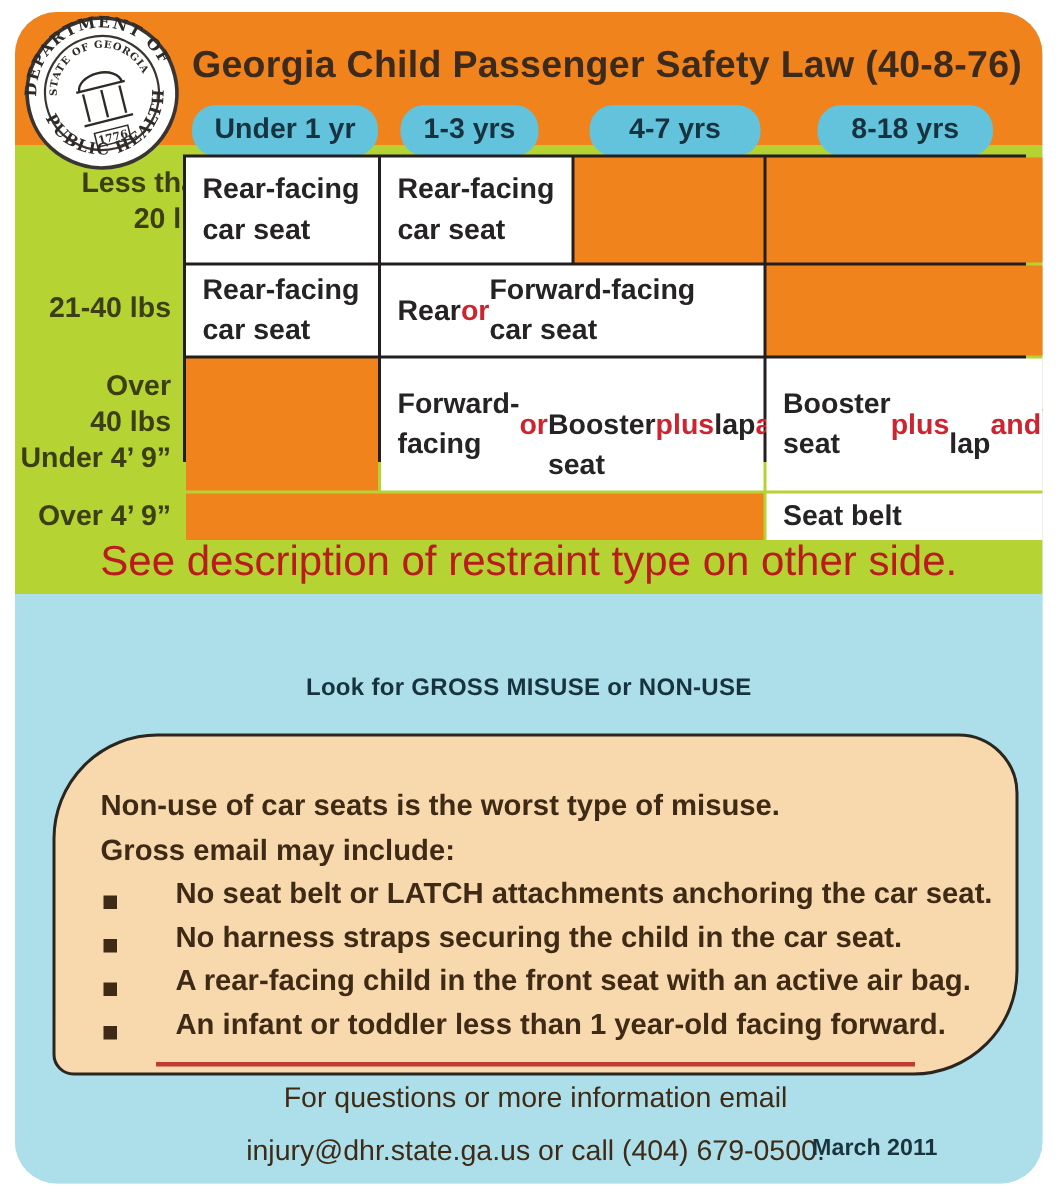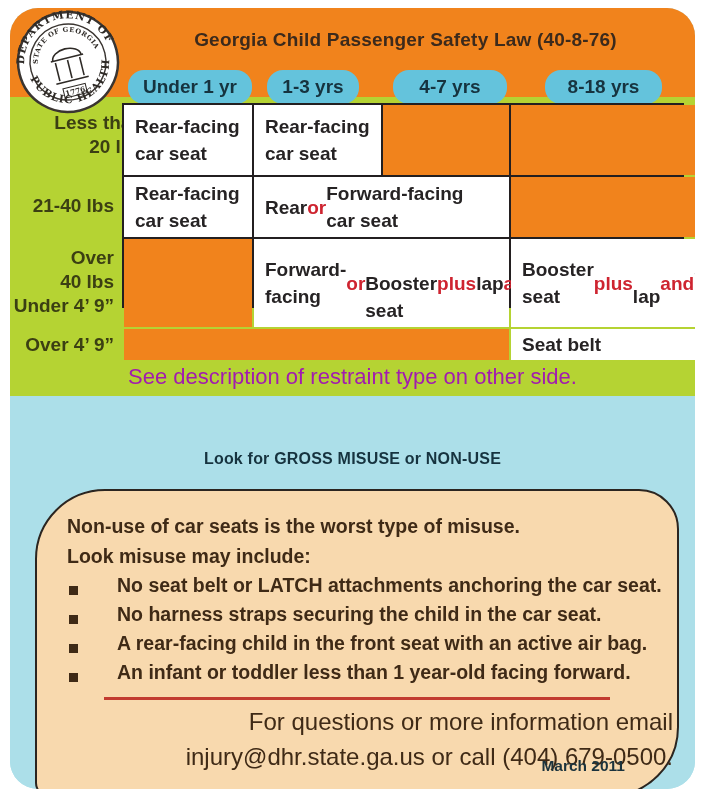--- a/index.html
+++ b/index.html
@@ -13,22 +13,22 @@
     position:absolute;left:10px;top:8px;width:685px;height:781px;
     border-radius:28px;overflow:hidden;background:var(--light-blue);
   }
   .sec{position:absolute;left:0;width:100%;}
   .sec-header{top:0;height:89px;background:var(--orange);}
   .sec-green{top:89px;height:299px;background:var(--green);}
   .sec-blue{top:388px;bottom:0;background:var(--light-blue);}
 
   
   .title{
-    position:absolute;top:21px;left:118px;right:12px;text-align:center;
-    font-weight:bold;font-size:19px;color:var(--title-brown);letter-spacing:0.2px;
+    position:absolute;top:21px;left:118px;right:12px;
+    font-weight:bold;font-size:25px;color:var(--title-brown);letter-spacing:0.2px;
   }
 
   
   .seal{
     position:absolute;left:6px;top:2px;width:104px;height:104px;
     transform:rotate(-14deg);z-index:5;
   }
 
   
   .tab{
@@ -68,51 +68,51 @@
     text-align:right;font-weight:bold;font-size:19px;line-height:24px;
     color:var(--label-olive);white-space:pre-line;
   }
   .rl1{top:2px;height:72px;padding-left:29px;}
   .rl2{top:78px;height:62px;}
   .rl3{top:140px;height:90px;}
   .rl4{top:230px;height:35px;}
 
   .footnote{
     position:absolute;left:0;right:0;bottom:6px;text-align:center;
-    font-size:22px;color:#a21caf;
+    font-size:28px;color:#b91c1c;
   }
 
   
   .misuse-heading{
     margin:0;padding-top:54px;text-align:center;
     font-weight:bold;font-size:16px;color:var(--heading-navy);letter-spacing:0.2px;
   }
   .misuse-box{
-    box-sizing:border-box;margin:21px 0 0 25px;width:644px;height:308px;
+    box-sizing:border-box;margin:21px 0 0 25px;width:644px;height:228px;
     background:var(--peach);border:2px solid #2b2520;
     border-radius:70px 40px 70px 14px;
-    padding-top:20px;color:var(--box-brown);
+    padding-top:31px;color:var(--box-brown);
   }
   .intro-line{
     margin:0 0 0 30px;font-weight:bold;font-size:19.5px;line-height:30px;
   }
   .bullet-row{display:flex;align-items:center;line-height:29px;}
   .bullet-square{
     flex:0 0 auto;width:9px;height:9px;background:var(--box-brown);
     margin:10px 0 0 32px;
   }
   .bullet-text{
     margin-left:39px;font-weight:bold;font-size:19.5px;
   }
   .red-rule{
     width:506px;height:3px;background:var(--rule-red);
     margin:10px auto 6px auto;
   }
   .contact-line{
-    margin:4px;text-align:right;font-size:24px;line-height:31px;font-weight:normal;
+    margin:4px;text-align:center;font-size:19px;line-height:31px;font-weight:normal;
   }
   .date{
     position:absolute;right:70px;bottom:14px;
     font-weight:bold;font-size:15.5px;color:var(--date-navy);
   }
   .seal svg text{font-family:"DejaVu Serif", serif;}
 </style>
 </head>
 <body>
 
@@ -156,21 +156,21 @@
     </div>
 
     <div class="footnote">See description of restraint type on other side.</div>
   </div>
 
   <div class="sec sec-blue">
     <p class="misuse-heading">Look for GROSS MISUSE or NON-USE</p>
 
     <div class="misuse-box">
       <p class="intro-line">Non-use of car seats is the worst type of misuse.</p>
-      <p class="intro-line">Look misuse may include:</p>
+      <p class="intro-line">Gross email may include:</p>
 
       <div class="bullet-row">
         <span class="bullet-square"></span>
         <span class="bullet-text">No seat belt or LATCH attachments anchoring the car seat.</span>
       </div>
       <div class="bullet-row">
         <span class="bullet-square"></span>
         <span class="bullet-text">No harness straps securing the child in the car seat.</span>
       </div>
       <div class="bullet-row">

